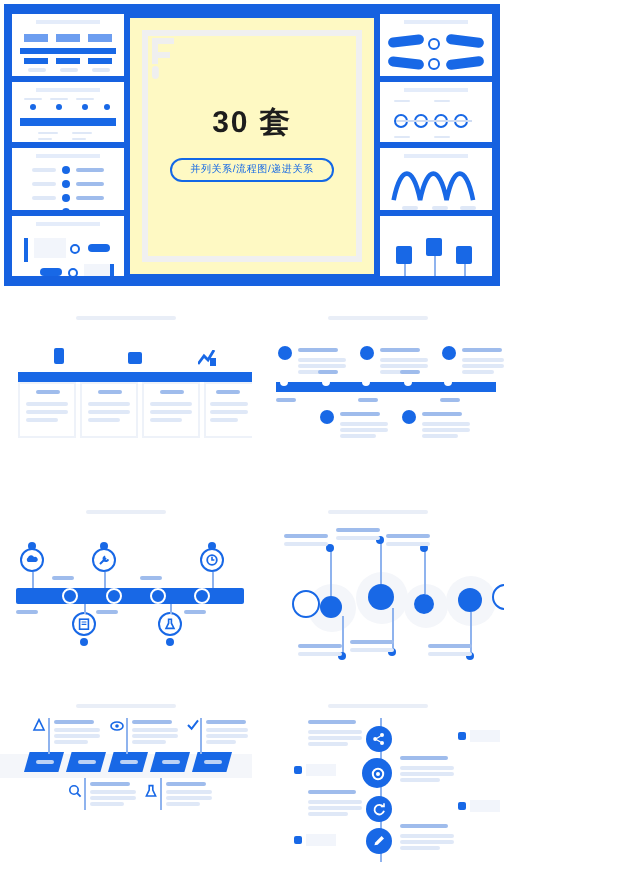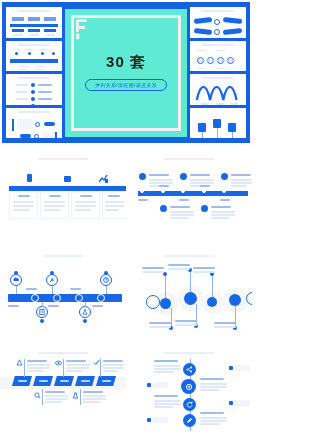--- a/index.html
+++ b/index.html
@@ -26,21 +26,21 @@
   .mini-title{
     position:absolute; left:50%; transform:translateX(-50%); top:3px;
     width:32px; height:2px; background:#e4ecfa;
   }
   
   .title-card-wrap{
     flex:1; display:flex; align-items:center; justify-content:center;
     position:relative;
   }
   .title-card{
-    width:100%; height:128px; background:#5eead4; position:relative;
+    width:100%; height:128px; background:#fef9c3; position:relative;
     display:flex; flex-direction:column; align-items:center; justify-content:center;
   }
   .card-inner-border{
     position:absolute; left:6px; top:6px; right:6px; bottom:6px;
     border:3px solid #f0f0f0;
   }
   .deco-f{ position:absolute; left:9px; top:9px; width:16px; height:22px; }
   .t-main{ position:relative; z-index:3; text-align:center; line-height:1; }
   .t-30{
     font-size:15px; font-weight:bold; color:#1d1d1d; letter-spacing:1px;

